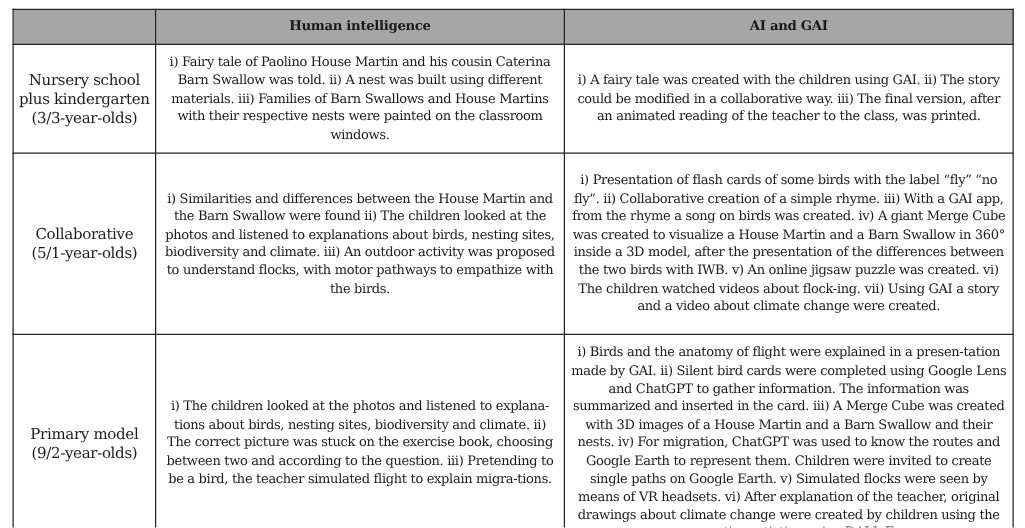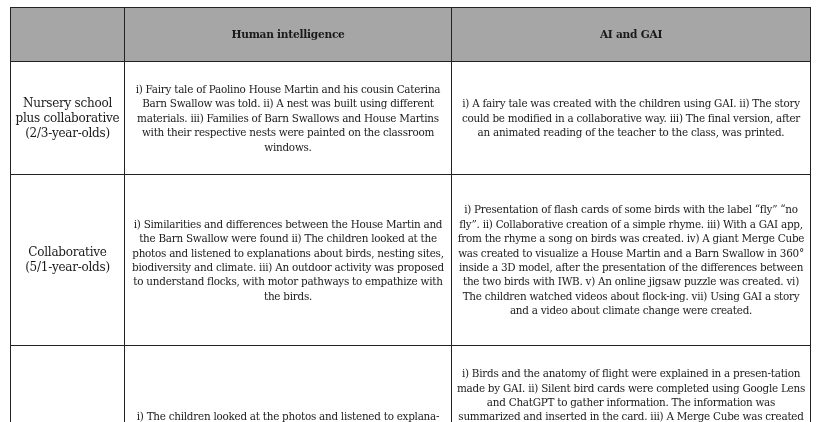--- a/index.html
+++ b/index.html
@@ -11,21 +11,21 @@
     font-family: "DejaVu Serif", "Liberation Serif", serif;
     font-size: 10.4px;
     line-height: 14.4px;
     color: #1a1a1a;
     table-layout: fixed;
   }
   table.main th, table.main td {
     border: 1px solid #222222;
     text-align: center;
     vertical-align: middle;
-    padding: 16px 4px;
+    padding: 3px 4px;
     letter-spacing: -0.25px;
   }
   table.main th {
     background: #a6a6a6;
     font-weight: bold;
     height: 21px;
     font-size: 10.6px;
   }
   col.c1 { width: 114px; }
   col.c2 { width: 327px; }
@@ -48,22 +48,22 @@
     <tr>
       <th></th>
       <th>Human intelligence</th>
       <th>AI and GAI</th>
     </tr>
   </thead>
   <tbody>
     <tr class="r1">
       <td class="stage">
         <div>Nursery school</div>
-        <div>plus collaborative</div>
-        <div>(2/3-year-olds)</div>
+        <div>plus kindergarten</div>
+        <div>(3/3-year-olds)</div>
       </td>
       <td>i) Fairy tale of Paolino House Martin and his cousin Caterina Barn Swallow was told. ii) A nest was built using different materials. iii) Families of Barn Swallows and House Martins with their respective nests were painted on the classroom windows.</td>
       <td>i) A fairy tale was created with the children using GAI. ii) The story could be modified in a collaborative way. iii) The final version, after an animated reading of the teacher to the class, was printed.</td>
     </tr>
     <tr class="r2">
       <td class="stage">
         <div>Collaborative</div>
         <div>(5/1-year-olds)</div>
       </td>
       <td>i) Similarities and differences between the House Martin and the Barn Swallow were found ii) The children looked at the photos and listened to explanations about birds, nesting sites, biodiversity and climate. iii) An outdoor activity was proposed to understand flocks, with motor pathways to empathize with the birds.</td>

